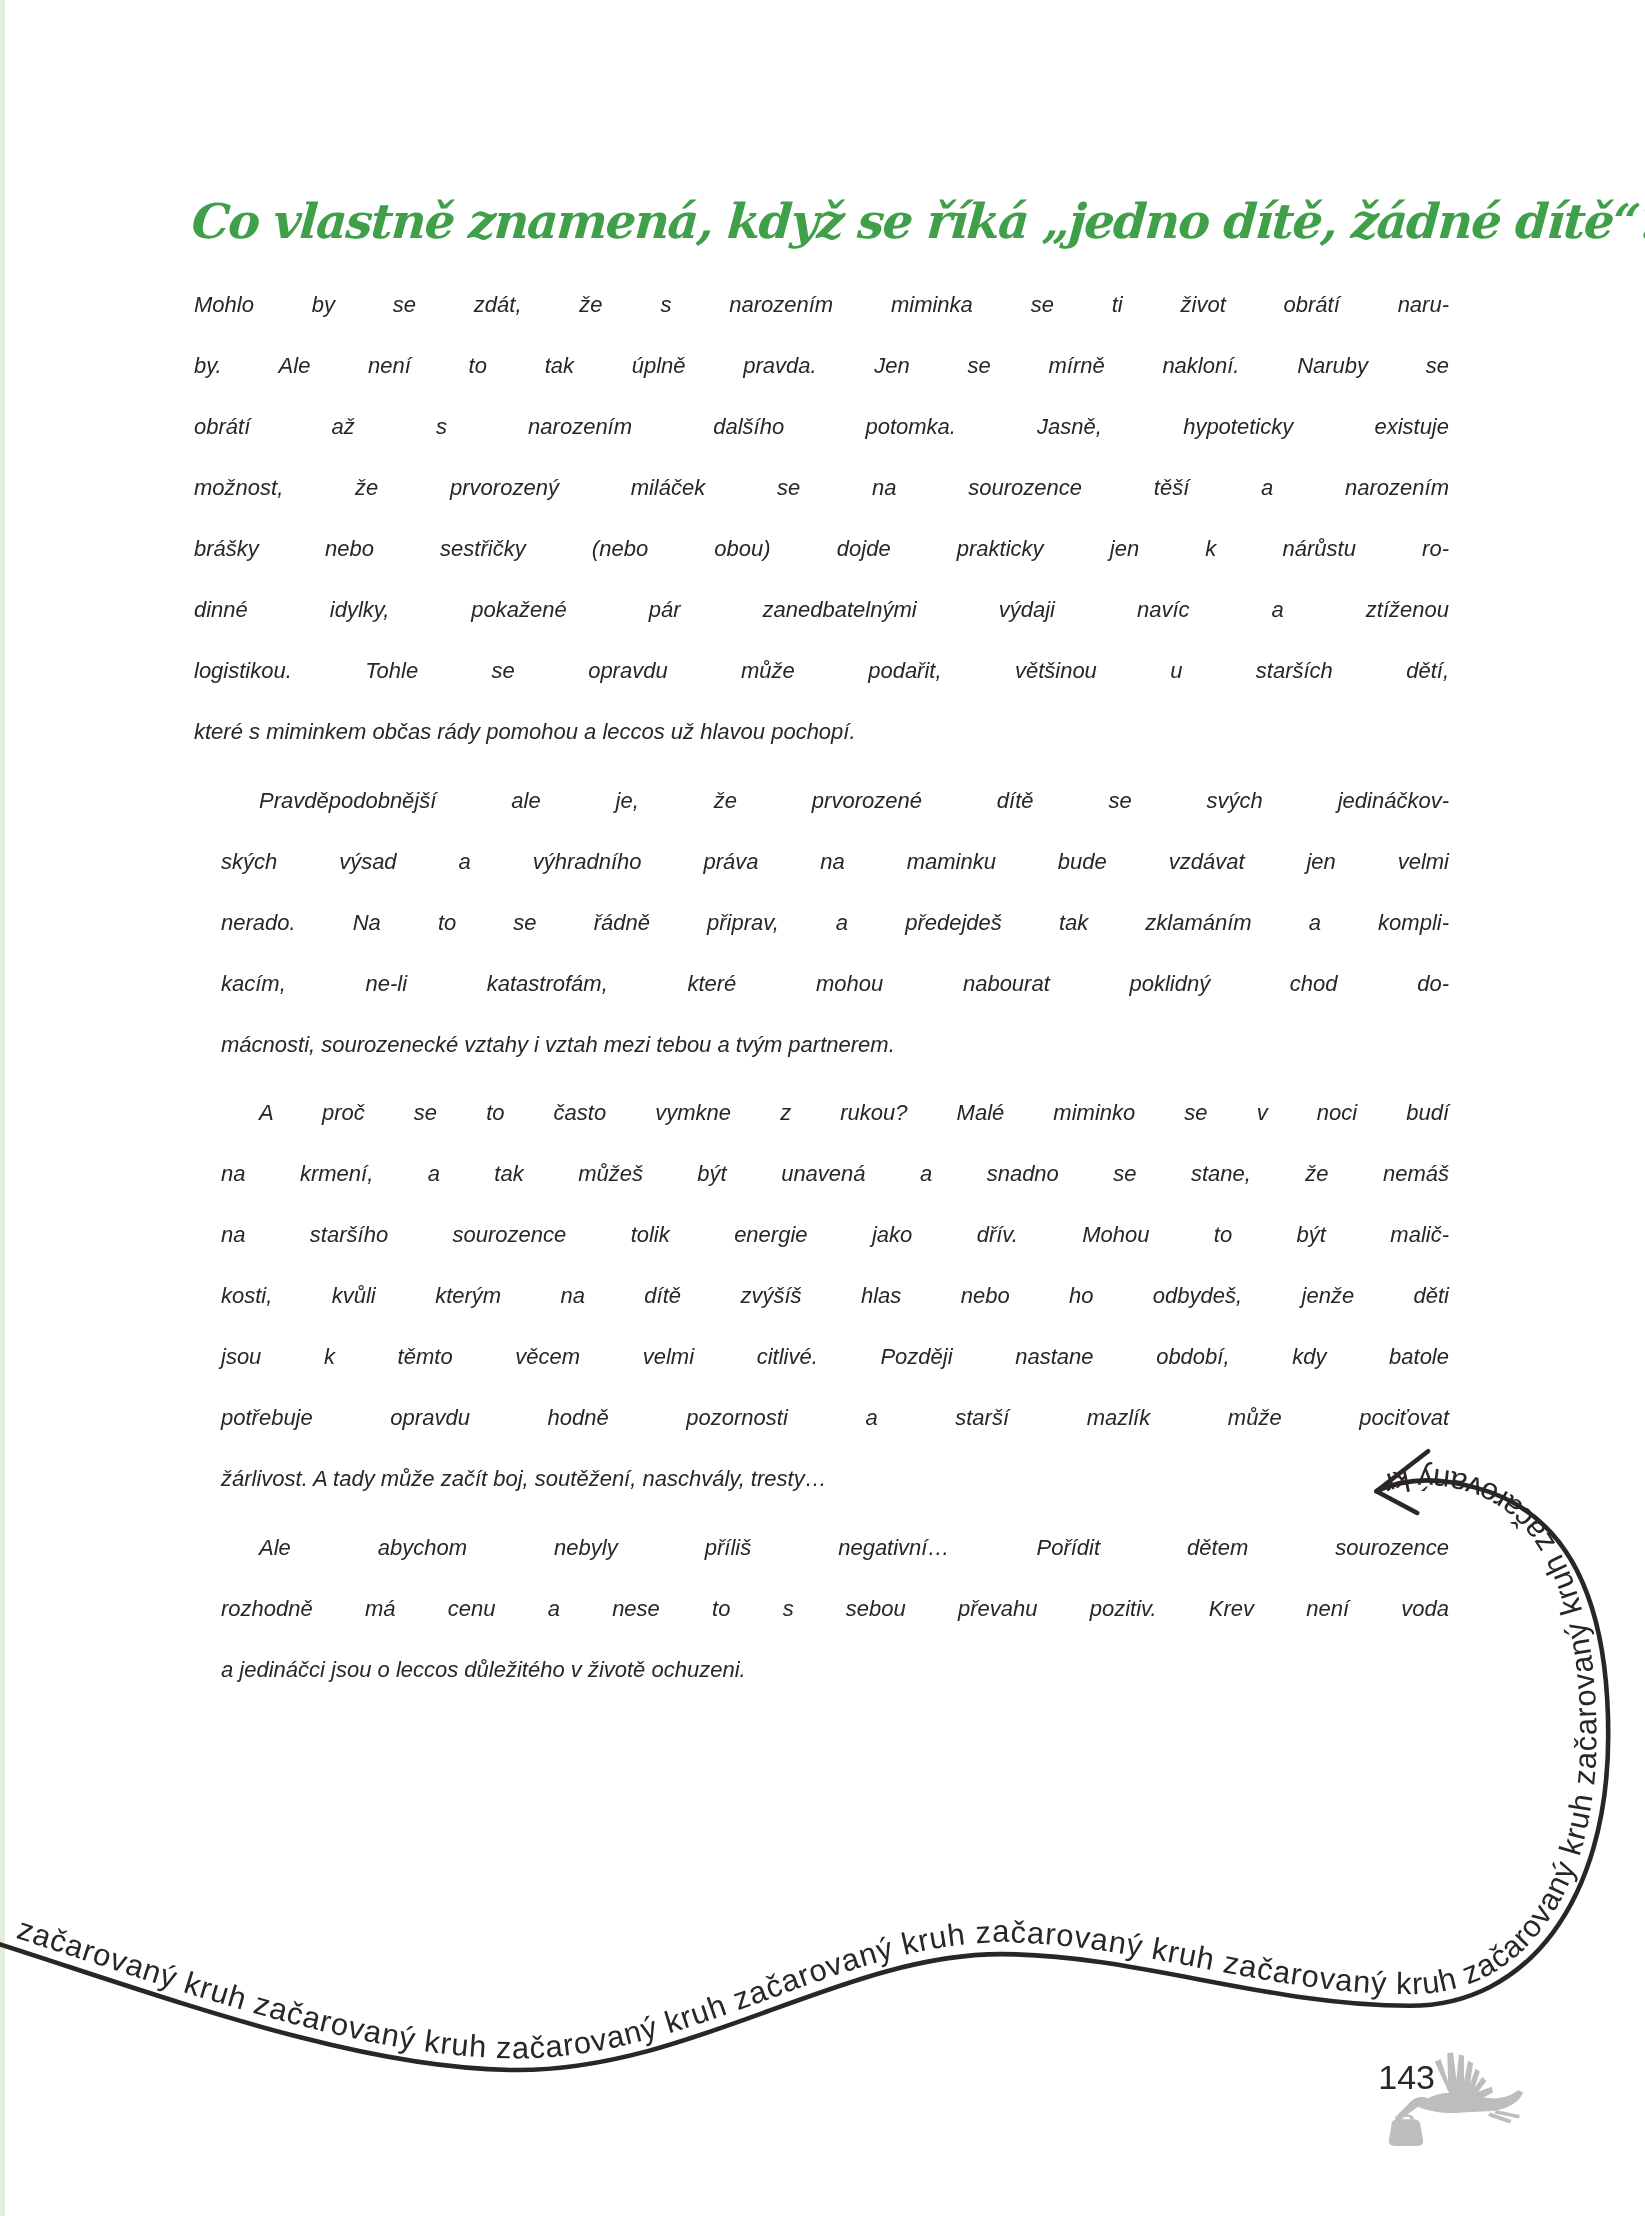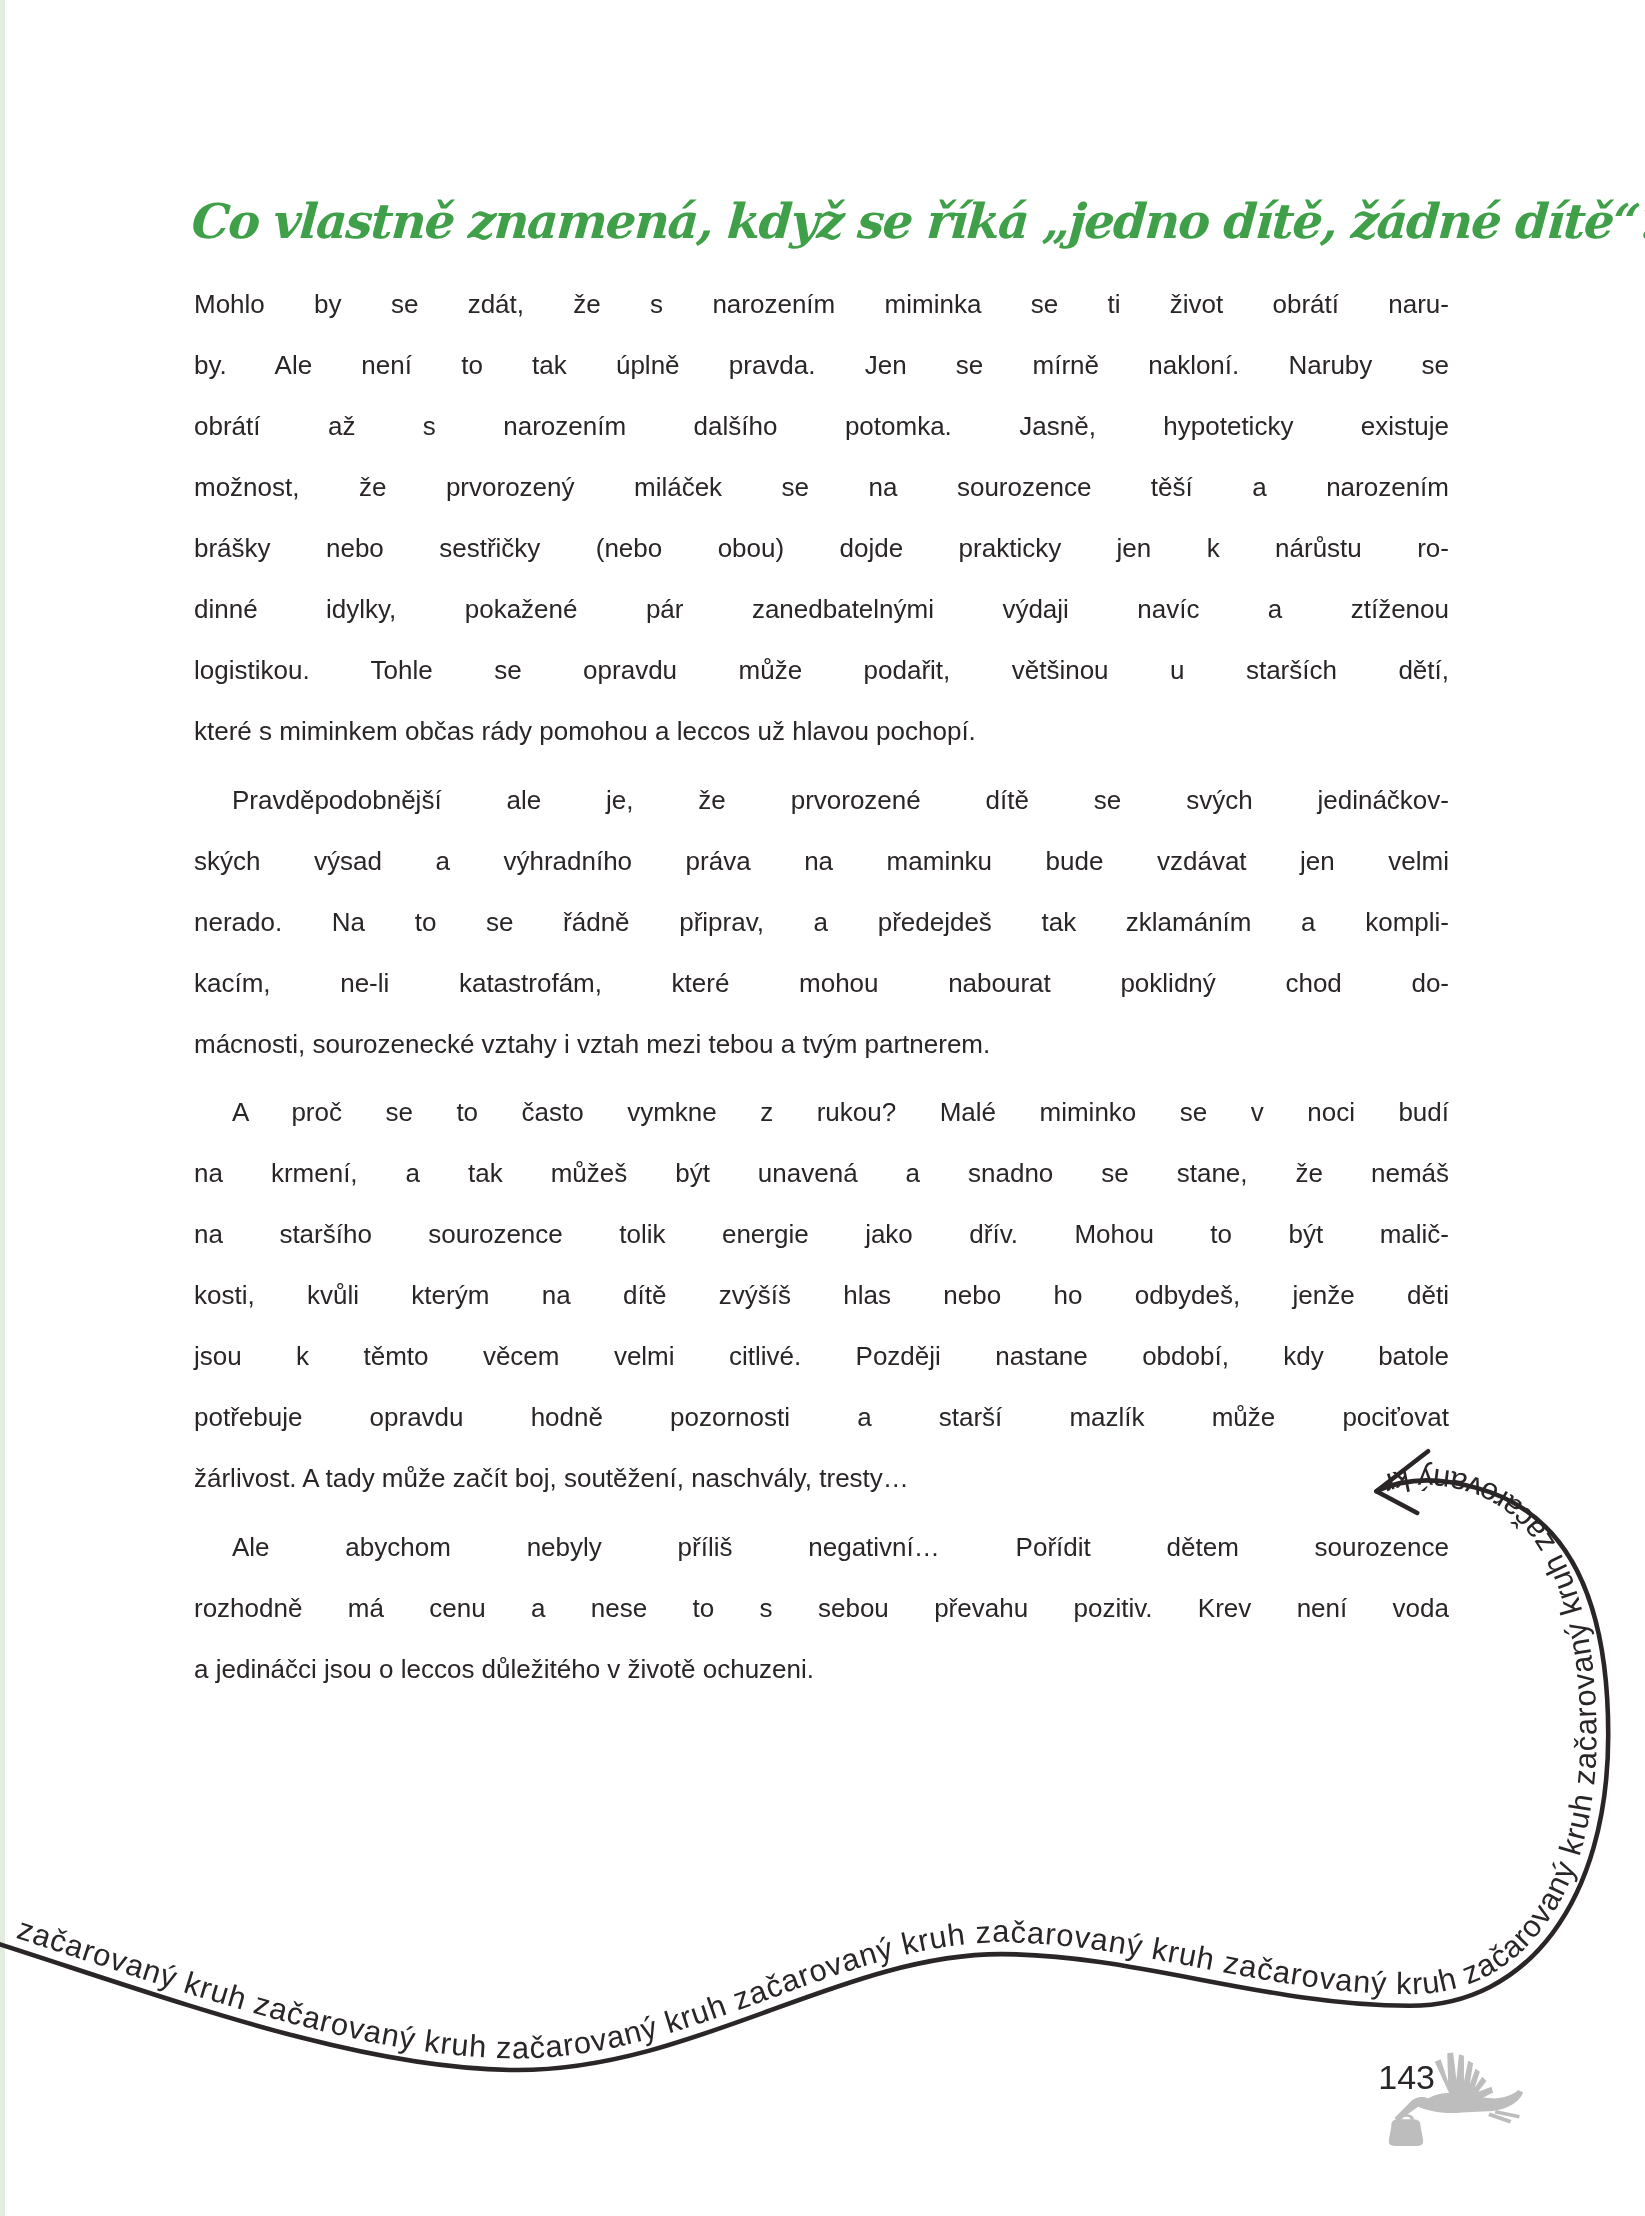--- a/index.html
+++ b/index.html
@@ -20,25 +20,26 @@
     font-family:"DejaVu Serif", serif;
     font-style:italic;font-weight:bold;
     font-size:48px;line-height:1.15;
     letter-spacing:-1.7px;
     transform:skewX(-4deg);
     transform-origin:left bottom;
     white-space:nowrap;
   }
   #body-text{
     position:absolute;left:194px;top:274px;width:1255px;
-    font-size:26px;line-height:61px;
+    font-size:22px;line-height:61px;
     color:#2a2526;
+    font-style:italic;
   }
   .para{margin:0;}
-  .para + .para{margin-top:7.5px;}
+  .para + .para{margin-top:7.5px;margin-left:27px;}
   .line{
     text-align:justify;
     -moz-text-align-last:justify;
     text-align-last:justify;
     white-space:normal;
   }
   .line.last{
     -moz-text-align-last:left;
     text-align-last:left;
   }

